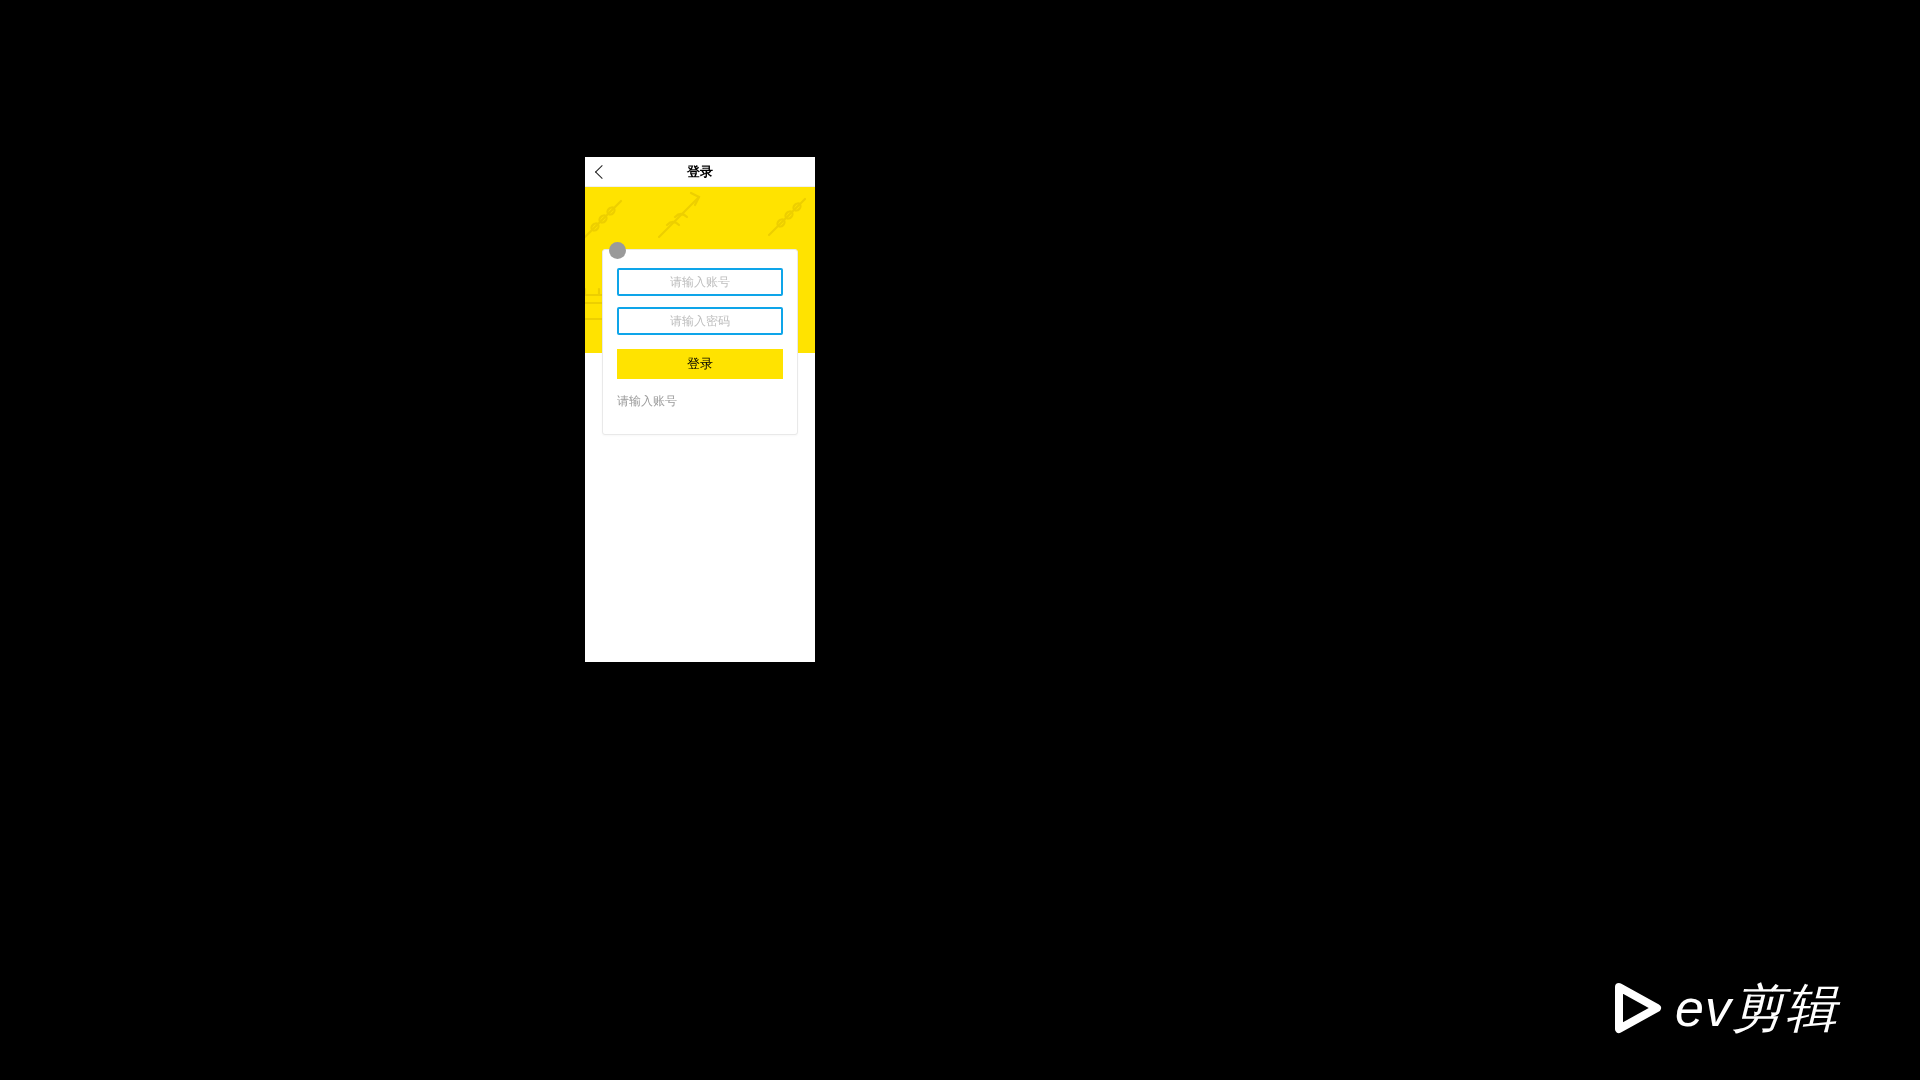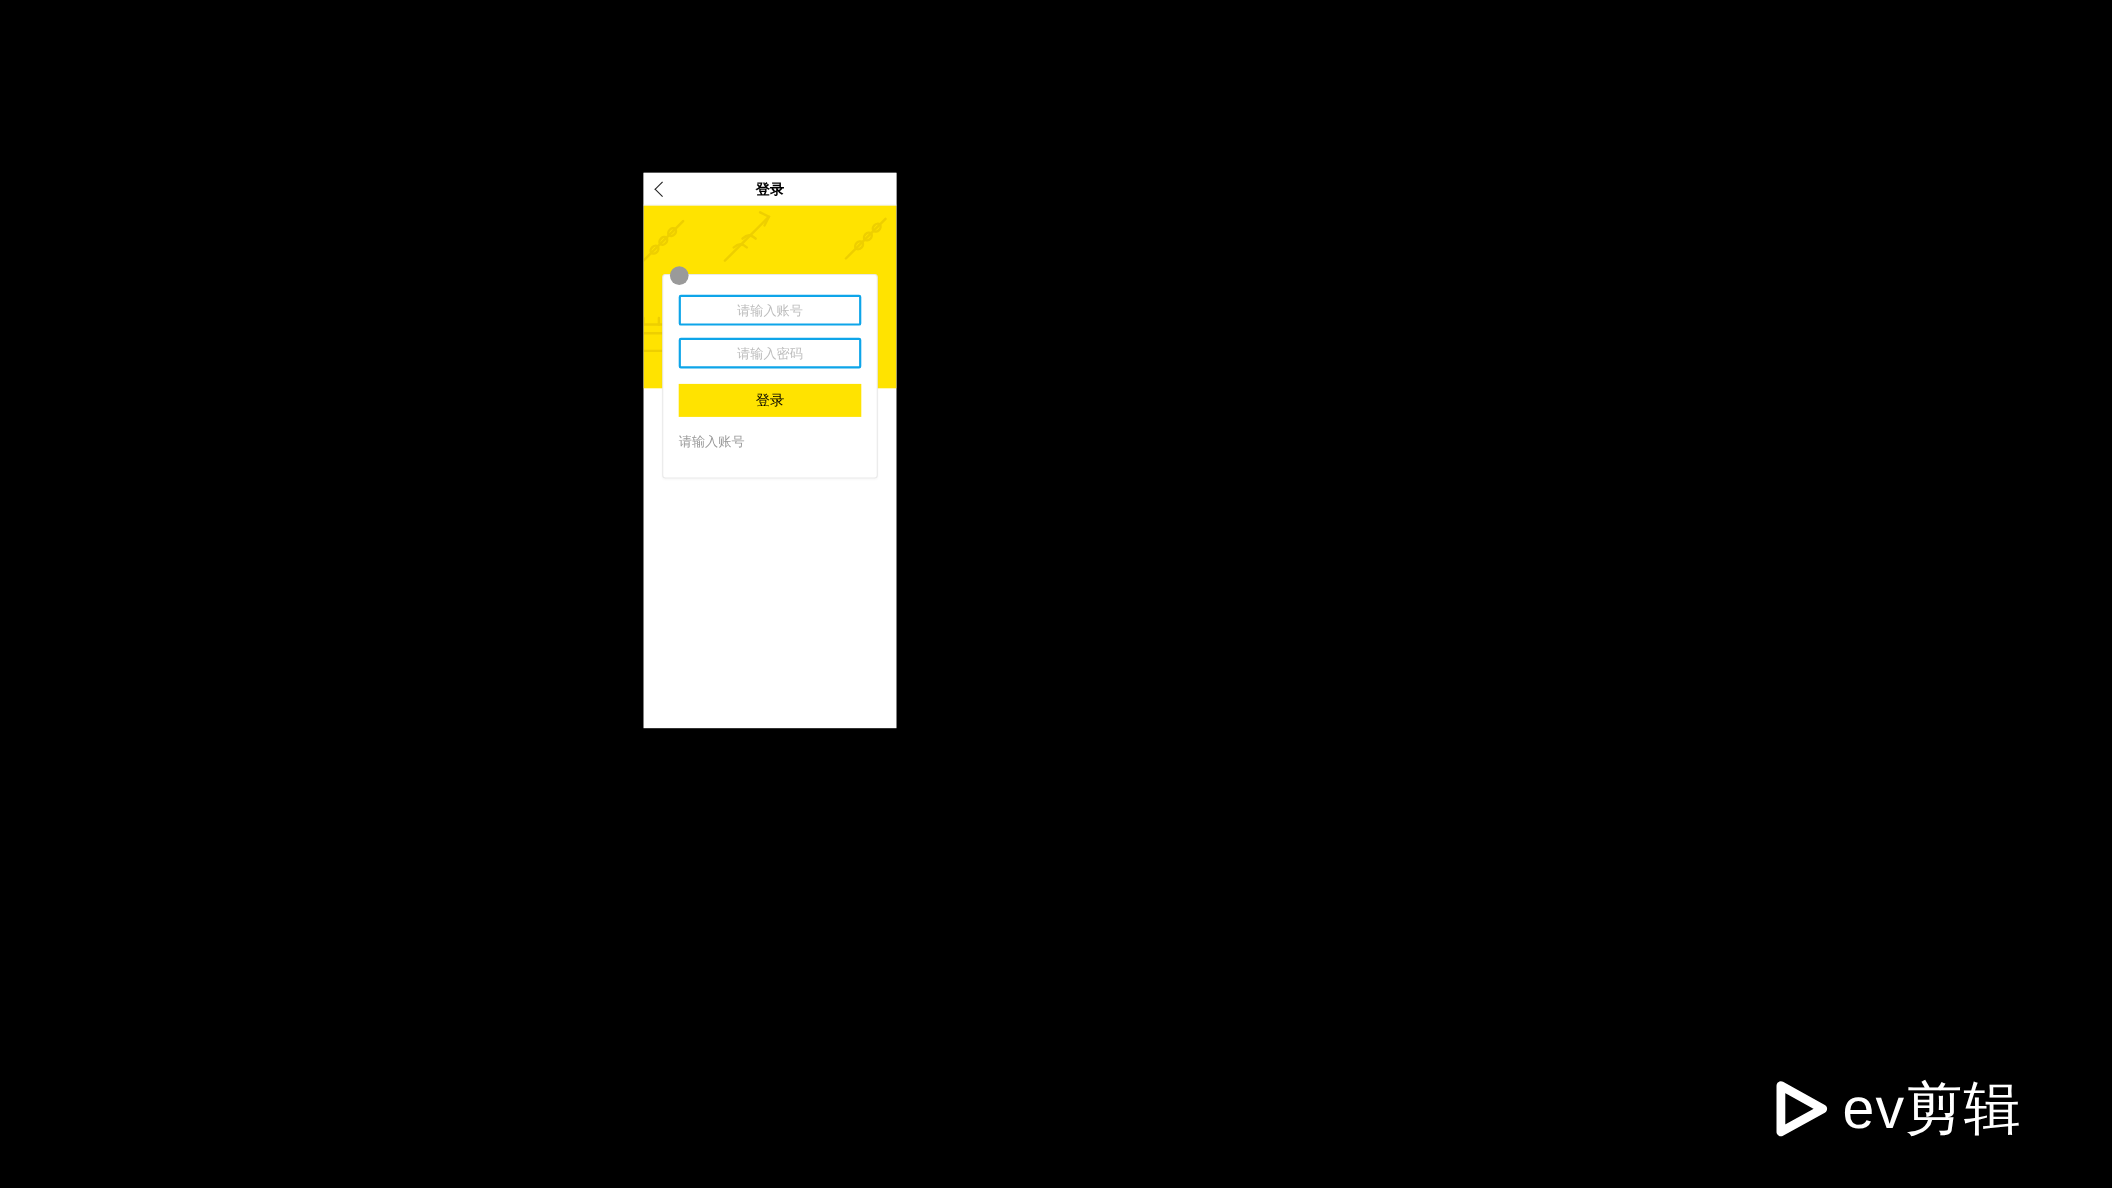--- a/index.html
+++ b/index.html
@@ -113,20 +113,21 @@
     text-align: left;
     cursor: pointer;
   }
   .watermark {
     position: absolute;
     right: 82px;
     bottom: 45px;
     display: flex;
     align-items: center;
     gap: 12px;
+    font-style: italic;
   }
   .play-triangle {
     position: relative;
     width: 54px;
     height: 54px;
   }
   .play-triangle svg { display: block; }
   .wm-text {
     display: flex;
     align-items: baseline;

